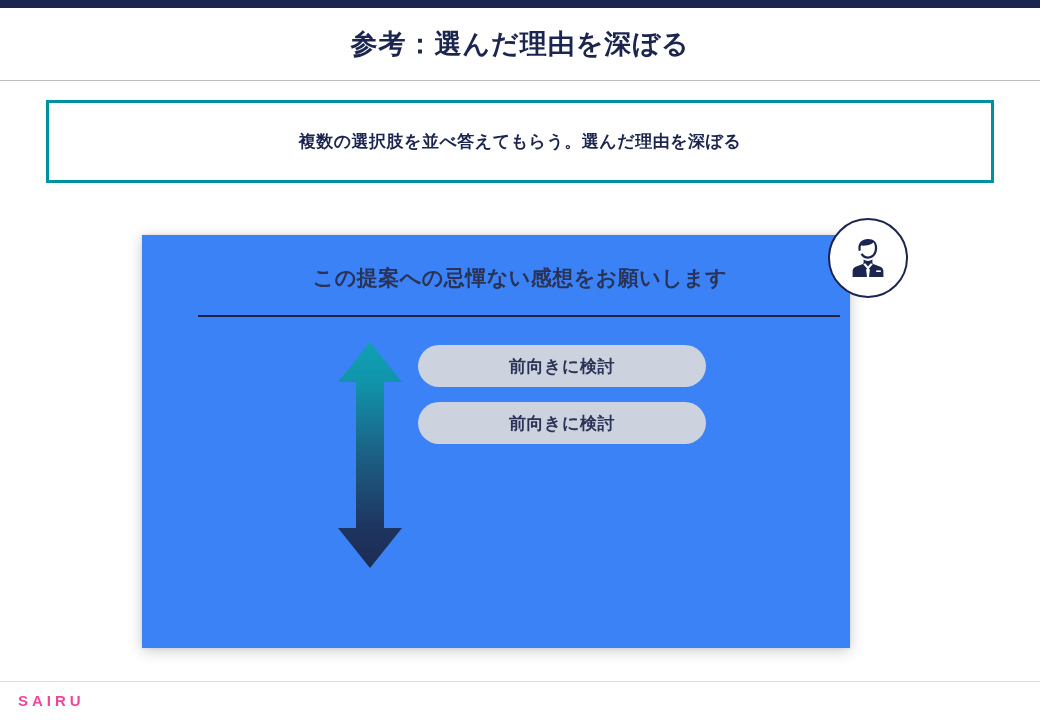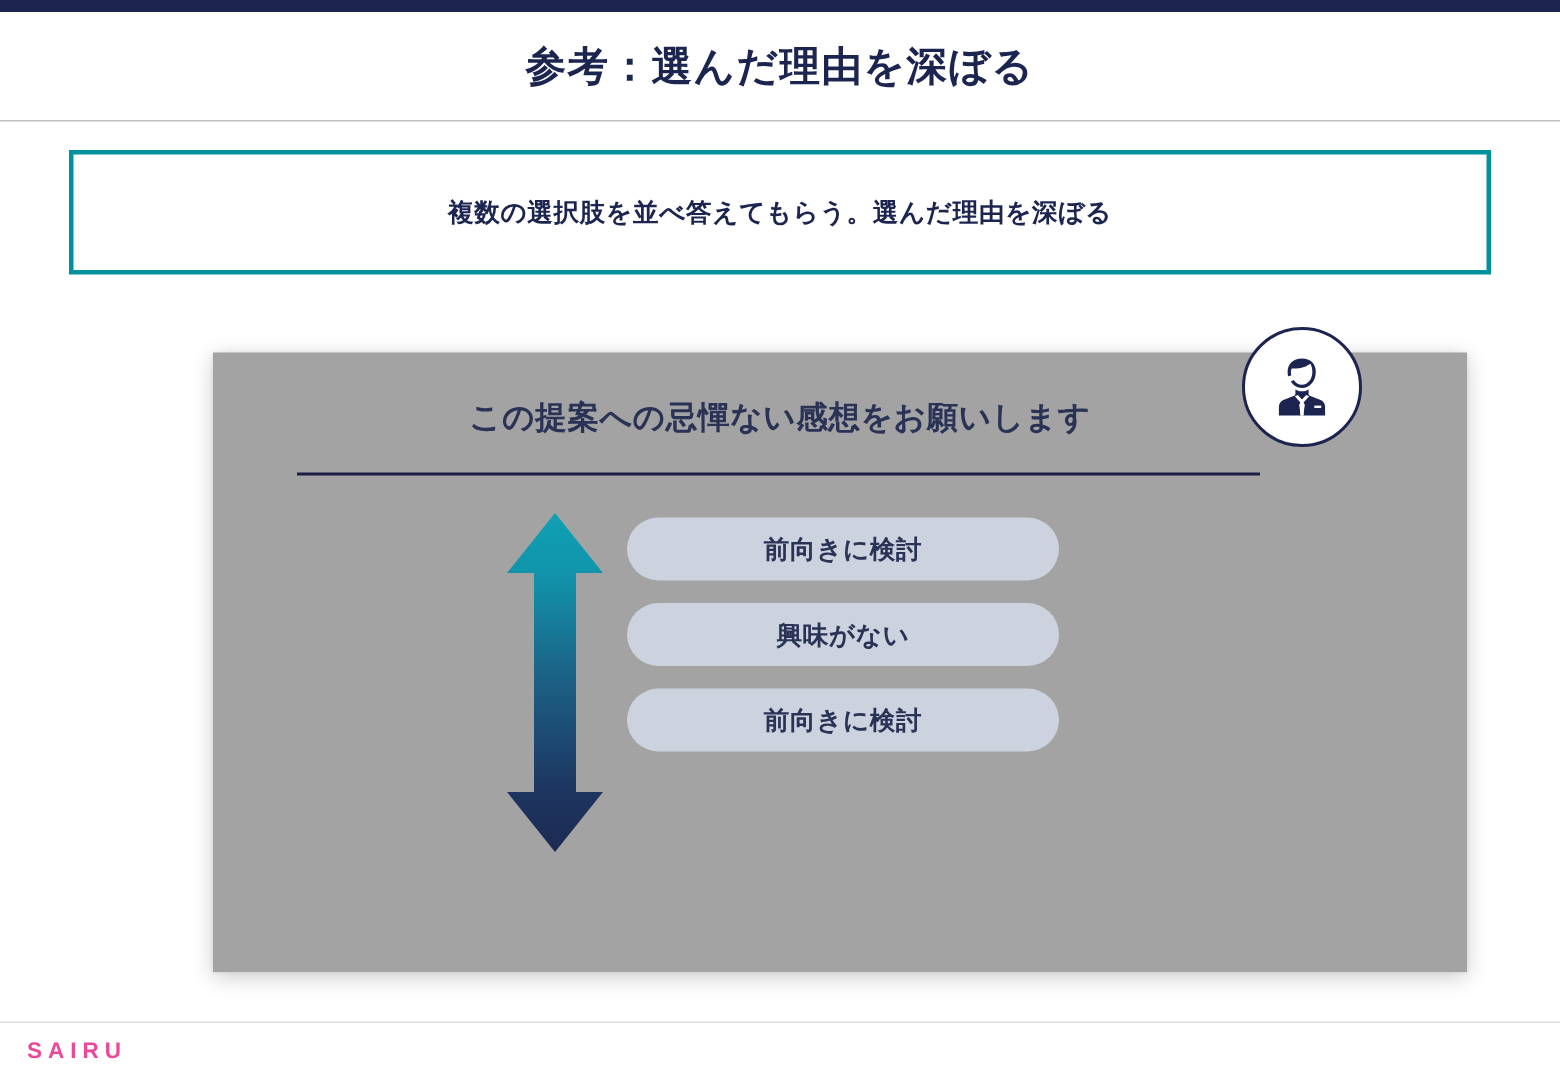--- a/index.html
+++ b/index.html
@@ -67,23 +67,23 @@
     font-weight: bold;
     color: #1c2550;
     letter-spacing: 0.5px;
     white-space: nowrap;
   }
 
   
   .card {
     position: absolute;
     left: 142px; top: 235px;
-    width: 836px;
+    width: 708px;
     height: 413px;
-    background: #a3a3a3;
+    background: #3b82f6;
     box-shadow: 0 3px 14px rgba(0,0,0,0.20), 0 0 3px rgba(0,0,0,0.10);
     padding-left: 25px;
   }
 
   .card-heading {
     position: absolute;
     left: 0; top: 29px;
     width: 756px;
     text-align: center;
     font-size: 21px;
@@ -203,23 +203,20 @@
       </defs>
       <polygon fill="url(#arrowGrad)" points="34,2 66,42 48,42 48,188 66,188 34,228 2,188 20,188 20,42 2,42"></polygon>
     </svg>
   </div>
 
   <div class="pill-list">
     <div class="pill">
       <span class="pill-label">前向きに検討</span>
     </div>
     <div class="pill">
-      <span class="pill-label">興味がない</span>
-    </div>
-    <div class="pill">
       <span class="pill-label">前向きに検討</span>
     </div>
   </div>
 
   <div class="avatar">
     <svg width="46" height="46" viewBox="0 0 46 46">
       <g fill="#1c2550">
 
         <path d="M23 4c-6 0-9.6 3.8-9.6 9 0 1 .1 2 .3 2.9l2.2-.6c-.2-.8-.3-1.6-.3-2.4 0-.9.2-1.7.6-2.3 3.6.5 9.4-.6 12.3-3.1.9 1.3 1.4 3.1 1.4 5.4 0 5-3 8.6-6.9 8.6-2.3 0-4.3-1.2-5.5-3.2l-1.9 1.1c1.6 2.6 4.3 4.3 7.4 4.3 5.3 0 9.2-4.7 9.2-10.8C32.2 7.3 28.6 4 23 4z"></path>
 

